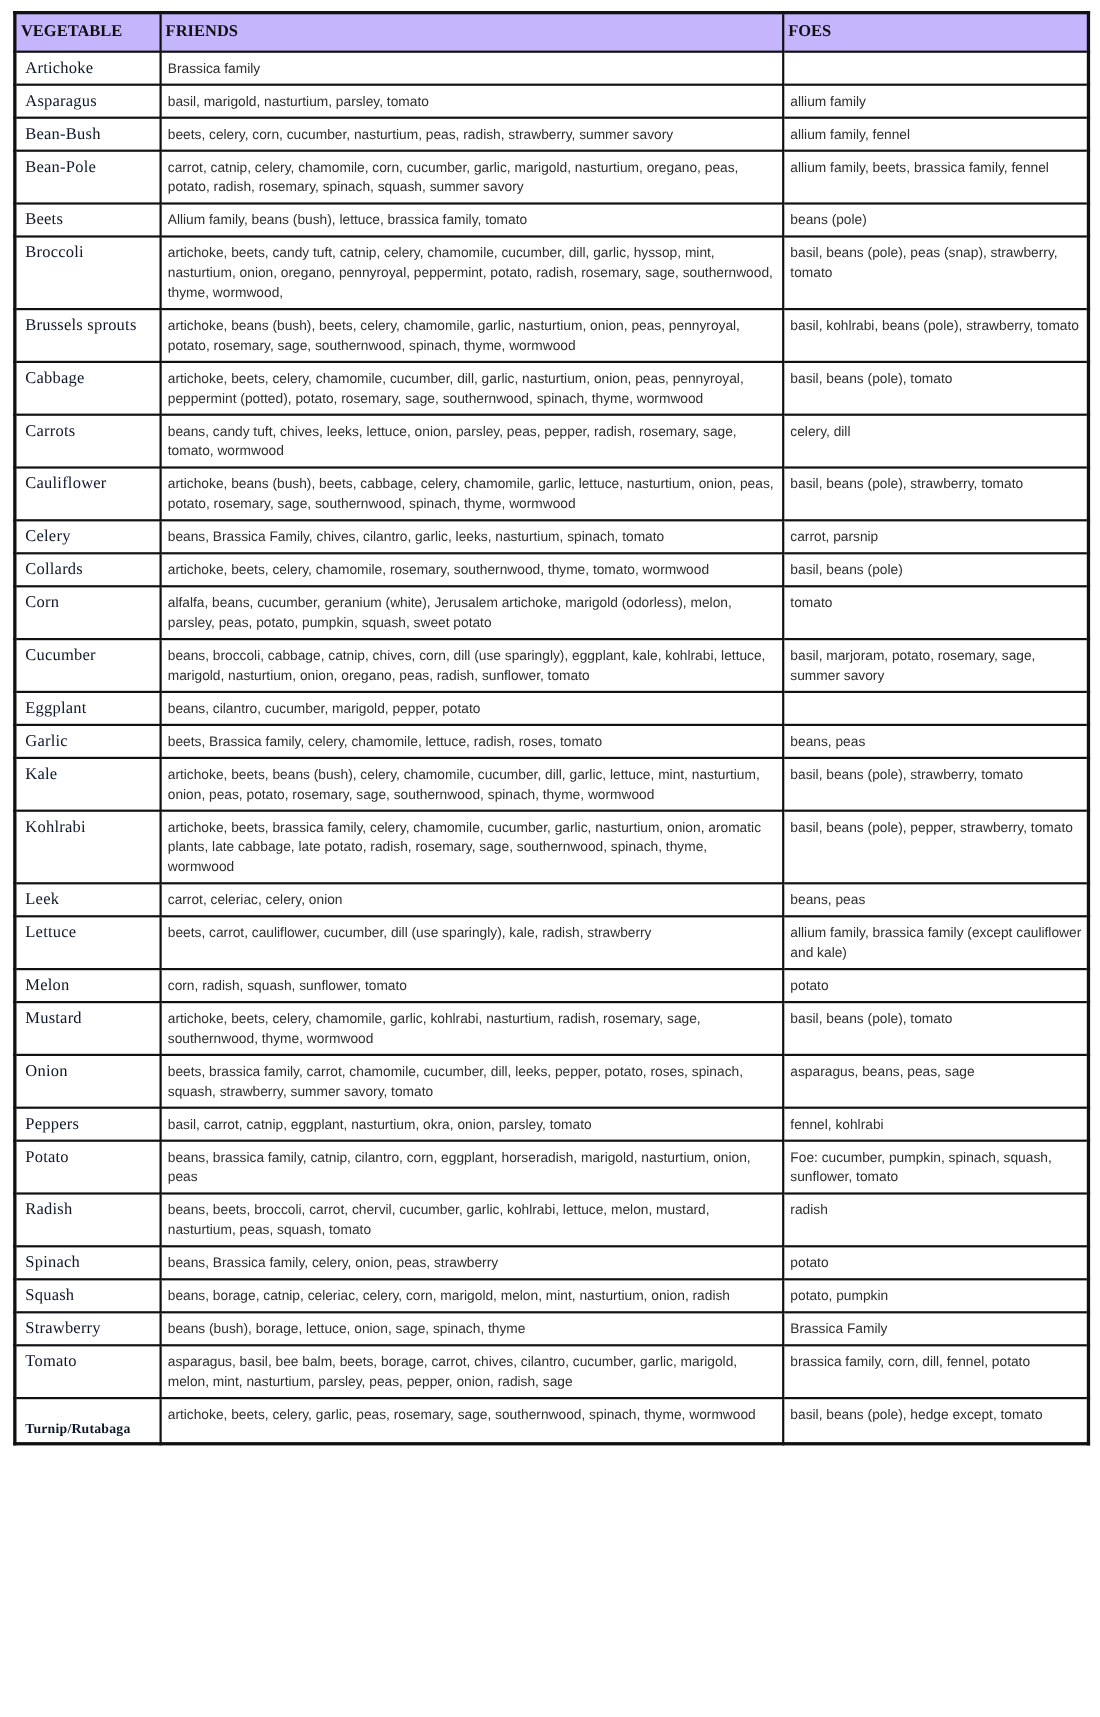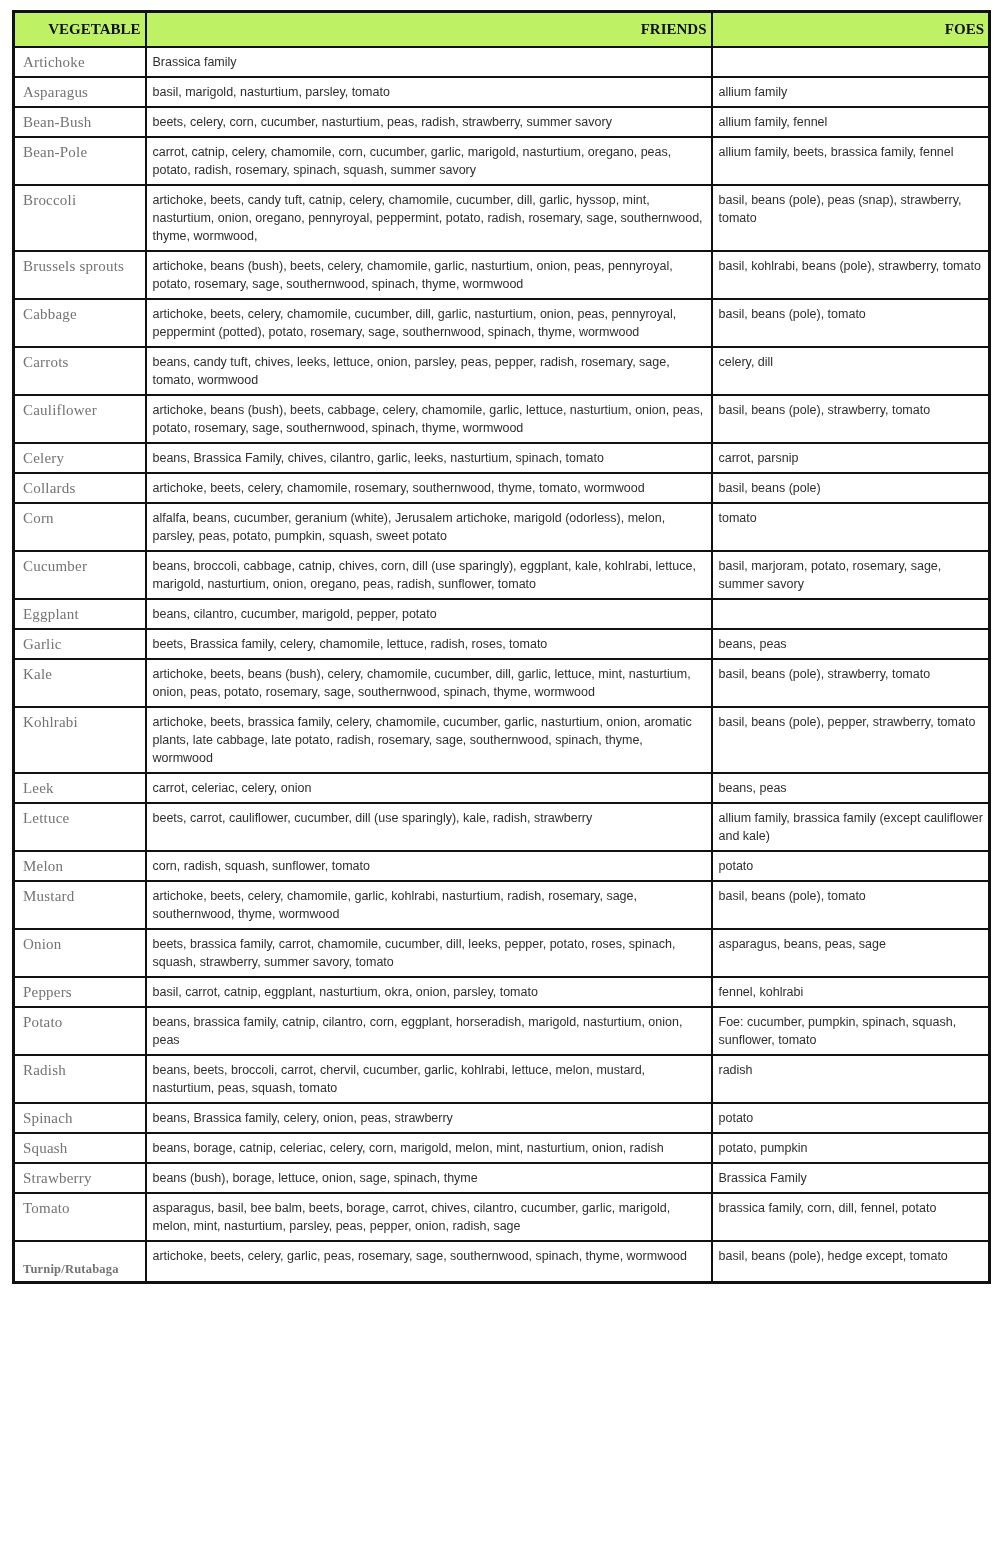--- a/index.html
+++ b/index.html
@@ -32,35 +32,35 @@
     table-layout: fixed;
     border: 3px solid #111111;
   }
   table.companion th,
   table.companion td {
     border: 2px solid #111111;
     vertical-align: top;
     box-sizing: border-box;
   }
   table.companion th {
-    background: #bef264;
+    background: #c4b5fd;
     font-family: "Liberation Serif", serif;
     font-weight: bold;
     font-size: 15px;
     color: #111111;
-    text-align: right;
+    text-align: left;
     padding: 8px 4px;
   }
   col.col-veg  { width: 132px; }
   col.col-friends { width: 566px; }
   col.col-foes { width: 278px; }
   td.veg-cell {
     font-family: "Liberation Serif", serif;
     font-size: 15px;
-    color: #737373;
+    color: #0f172a;
     padding: 6px 4px 4px 8px;
     letter-spacing: 0.2px;
   }
   td.friends-cell, td.foes-cell {
     font-size: 12.5px;
     line-height: 18px;
     color: #2e2e2e;
     padding: 5px 5px 5px 6px;
   }
   
@@ -106,20 +106,25 @@
     <td class="friends-cell">beets, celery, corn, cucumber, nasturtium, peas, radish, strawberry, summer savory</td>
     <td class="foes-cell">allium family, fennel</td>
   </tr>
 
   <tr>
     <td class="veg-cell">Bean-Pole</td>
     <td class="friends-cell">carrot, catnip, celery, chamomile, corn, cucumber, garlic, marigold, nasturtium, oregano, peas, potato, radish, rosemary, spinach, squash, summer savory</td>
     <td class="foes-cell">allium family, beets, brassica family, fennel</td>
   </tr>
 
+  <tr>
+    <td class="veg-cell">Beets</td>
+    <td class="friends-cell">Allium family, beans (bush), lettuce, brassica family, tomato</td>
+    <td class="foes-cell">beans (pole)</td>
+  </tr>
 
   <tr>
     <td class="veg-cell">Broccoli</td>
     <td class="friends-cell">artichoke, beets, candy tuft, catnip, celery, chamomile, cucumber, dill, garlic, hyssop, mint, nasturtium, onion, oregano, pennyroyal, peppermint, potato, radish, rosemary, sage, southernwood, thyme, wormwood,</td>
     <td class="foes-cell">basil, beans (pole), peas (snap), strawberry, tomato</td>
   </tr>
 
   <tr>
     <td class="veg-cell">Brussels sprouts</td>
     <td class="friends-cell">artichoke, beans (bush), beets, celery, chamomile, garlic, nasturtium, onion, peas, pennyroyal, potato, rosemary, sage, southernwood, spinach, thyme, wormwood</td>

